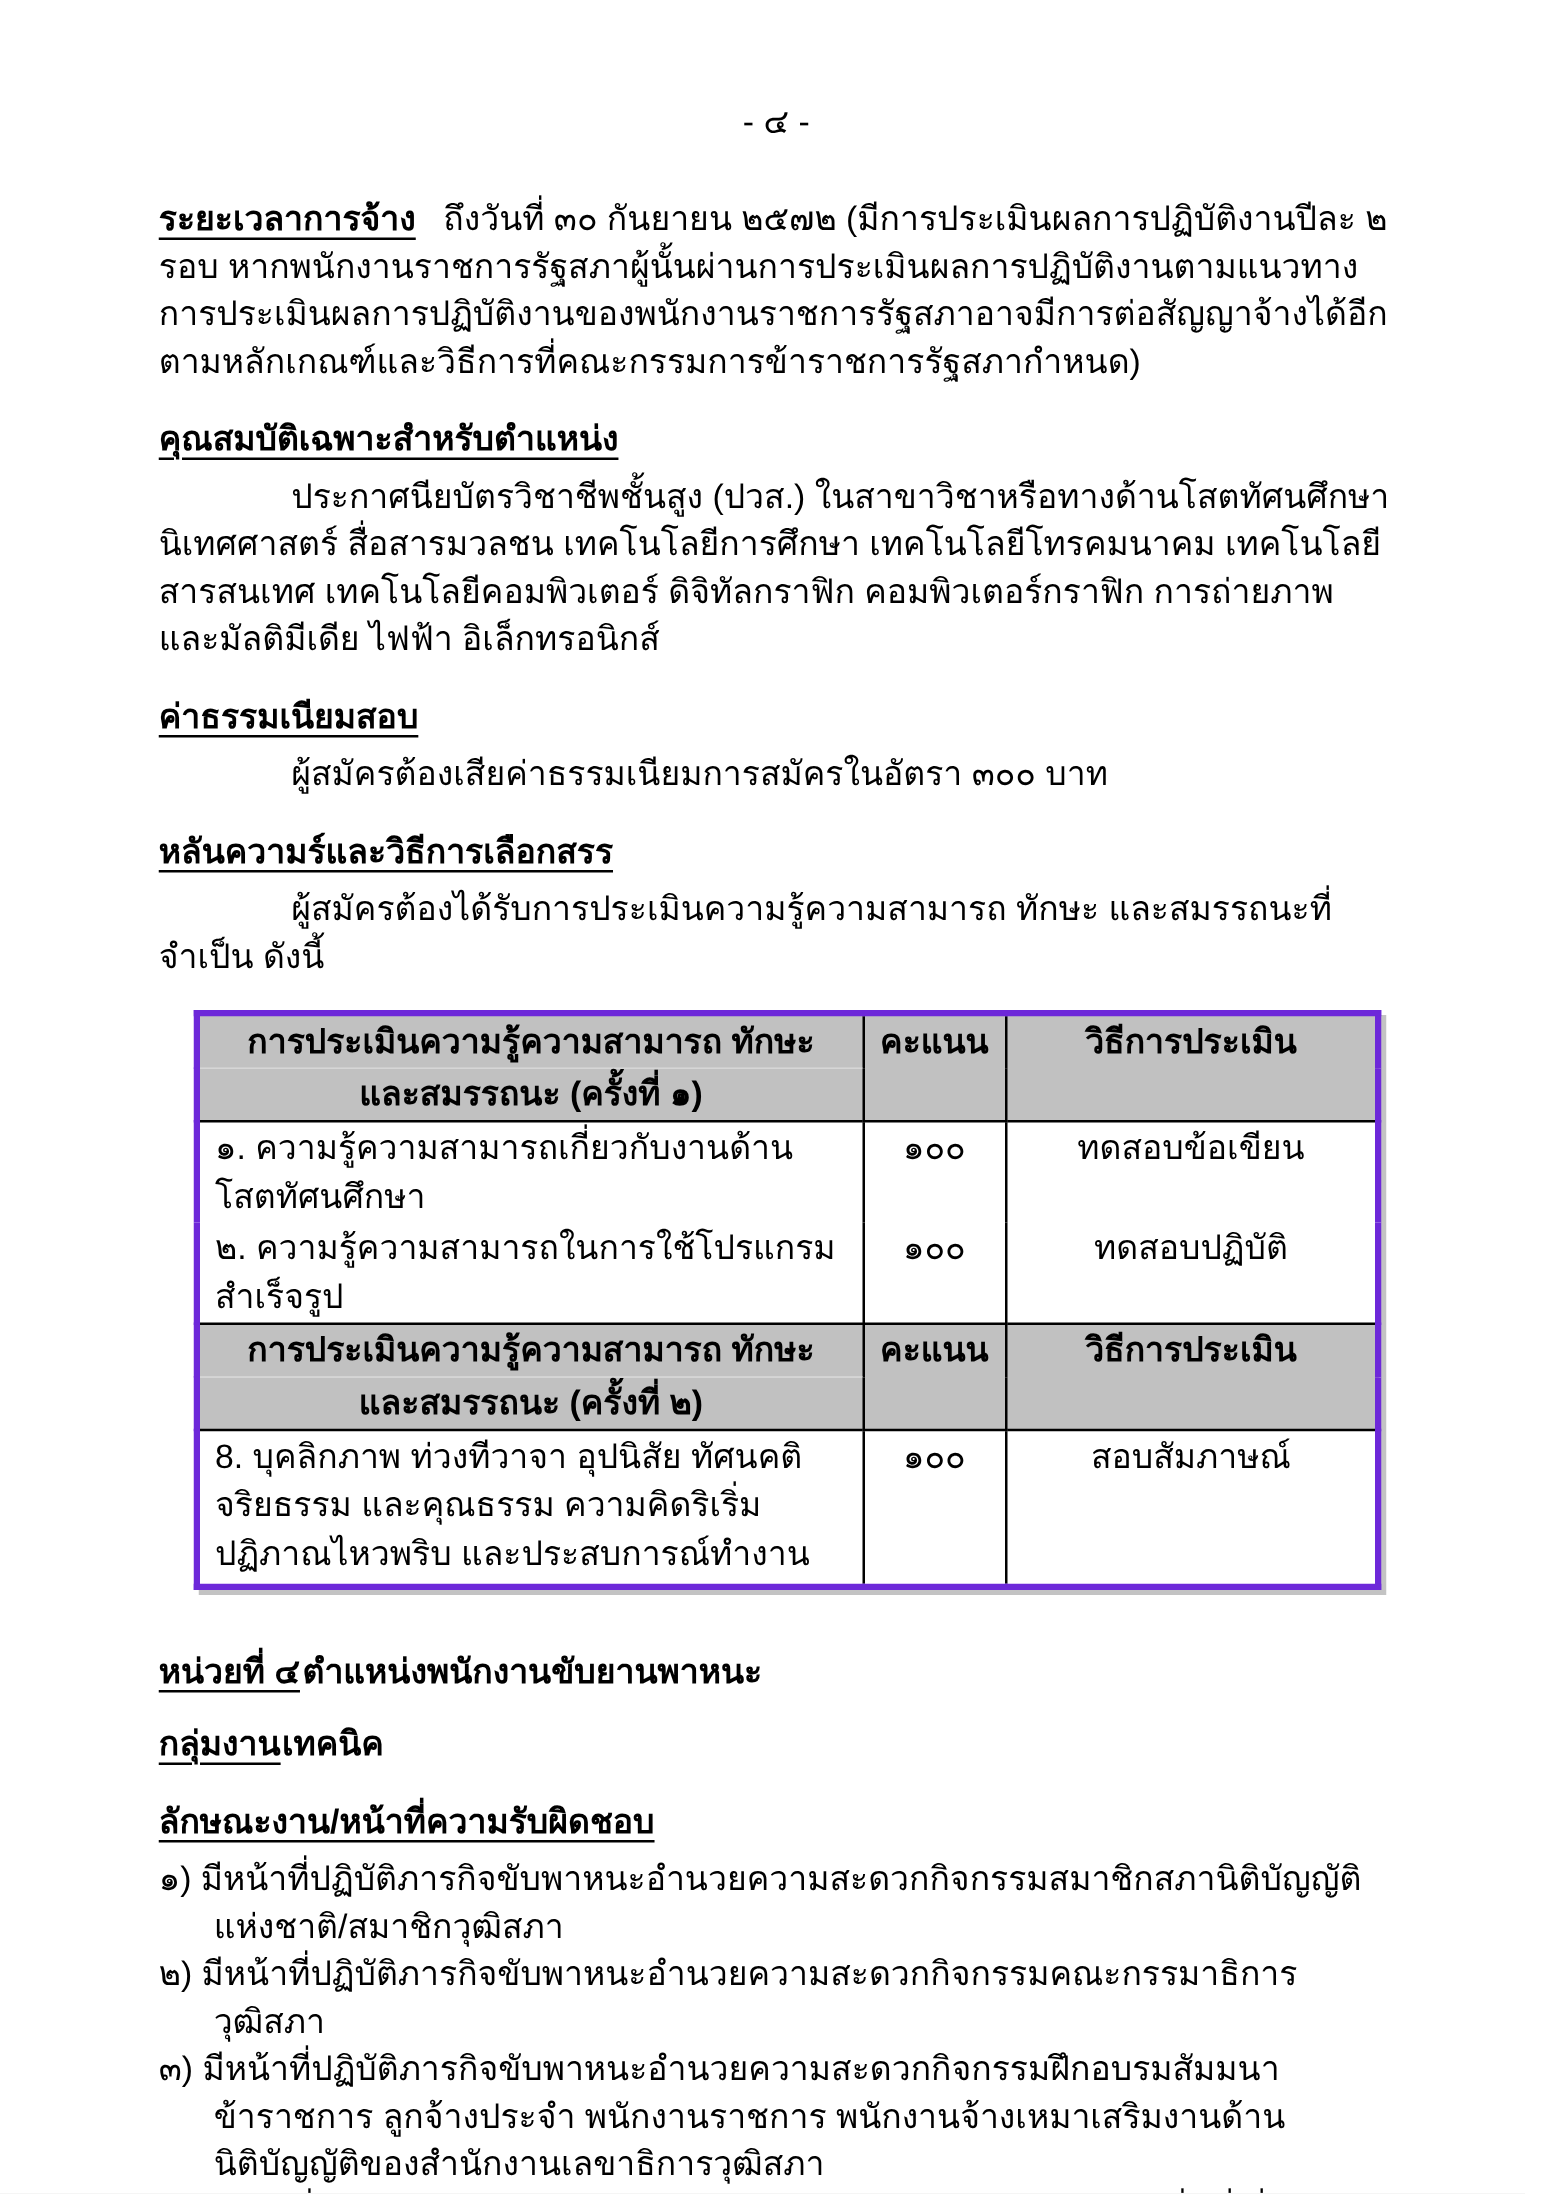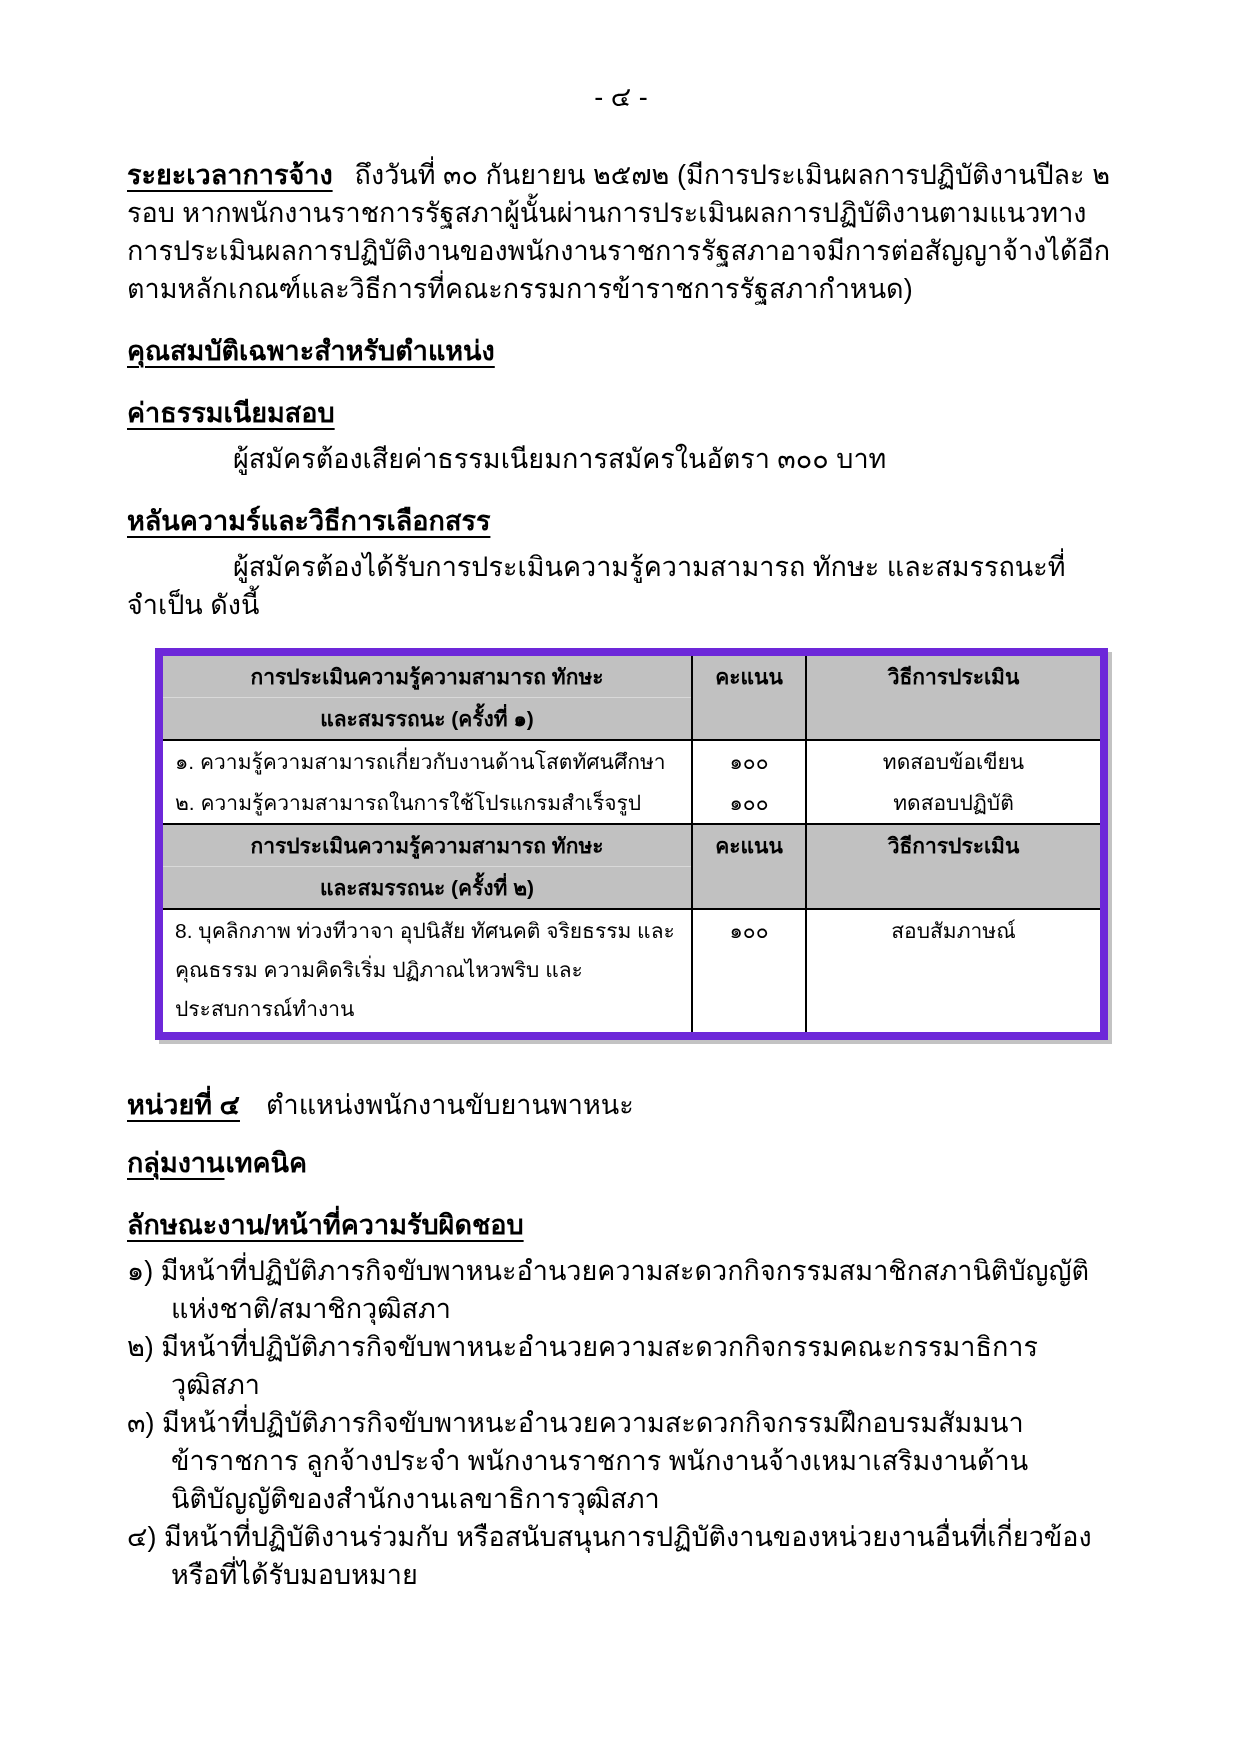--- a/index.html
+++ b/index.html
@@ -43,23 +43,23 @@
     text-underline-offset: 6px;
     margin: 24px 0 8px 0;
   }
 
   
   table.assess {
     border-collapse: collapse;
     table-layout: fixed;
     width: 945px;
     margin: 24px 0 0 28px;
-    border: 8px solid #6d28d9;
+    border: 5px solid #6d28d9;
     box-shadow: 4px 4px 0 #c3c3c3;
-    font-size: 21px;
+    font-size: 27px;
     line-height: 39px;
   }
   table.assess col.c1 { width: 533px; }
   table.assess col.c2 { width: 114px; }
   table.assess col.c3 { width: 298px; }
   table.assess td {
     border: 2px solid #000;
     padding: 1px 10px;
     vertical-align: top;
     text-align: center;
@@ -74,41 +74,42 @@
   table.assess td.item {
     text-align: left;
     padding-left: 12px;
   }
   table.assess tr.brow-first td { border-bottom: none; }
   table.assess tr.brow-cont td { border-top: none; }
   table.assess tr.tall td { height: 120px; }
 
   
   .unit-line { margin-top: 46px; font-weight: bold; }
-  .unit-line .rest { margin-left: 26px; font-weight: normal; }
+  .unit-line .rest { margin-left: 2px; font-weight: bold; }
   .group-line { margin-top: 20px; font-weight: bold; }
   .duties-list { margin-top: 2px; }
   .duty {
     padding-left: 44px;
     text-indent: -44px;
     margin: 0;
   }
 </style>
 </head>
 <body>
 
 <div class="page">
 
   <div class="page-number">- ๔ -</div>
 
   <p class="para">
     <span class="h-label">ระยะเวลาการจ้าง</span><span class="after-label">ถึงวันที่ ๓๐ กันยายน ๒๕๗๒ (มีการประเมินผลการปฏิบัติงานปีละ ๒ รอบ หากพนักงานราชการรัฐสภาผู้นั้นผ่านการประเมินผลการปฏิบัติงานตามแนวทางการประเมินผลการปฏิบัติงาน​ของพนักงานราชการรัฐสภาอาจมีการต่อสัญญาจ้างได้อีก ตามหลักเกณฑ์และวิธีการที่คณะกรรมการข้าราชการ​รัฐสภากำหนด)</span>
   </p>
 
   <p class="shead">คุณสมบัติเฉพาะสำหรับตำแหน่ง</p>
+  <p class="para indent">ประกาศนียบัตรวิชาชีพชั้นสูง (ปวส.) ในสาขาวิชาหรือทางด้านโสตทัศนศึกษา นิเทศศาสตร์ สื่อสารมวลชน เทคโนโลยีการศึกษา เทคโนโลยีโทรคมนาคม เทคโนโลยีสารสนเทศ เทคโนโลยีคอมพิวเตอร์ ดิจิทัลกราฟิก คอมพิวเตอร์กราฟิก การถ่ายภาพและมัลติมีเดีย ไฟฟ้า อิเล็กทรอนิกส์</p>
 
   <p class="shead">ค่าธรรมเนียมสอบ</p>
   <p class="para indent">ผู้สมัครต้องเสียค่าธรรมเนียมการสมัครในอัตรา ๓๐๐ บาท</p>
 
   <p class="shead">หลันความร์และวิธีการเลือกสรร</p>
   <p class="para indent">ผู้สมัครต้องได้รับการประเมินความรู้ความสามารถ ทักษะ และสมรรถนะที่จำเป็น ดังนี้</p>
 
   <table class="assess">
     <colgroup>
         <col class="c1">

